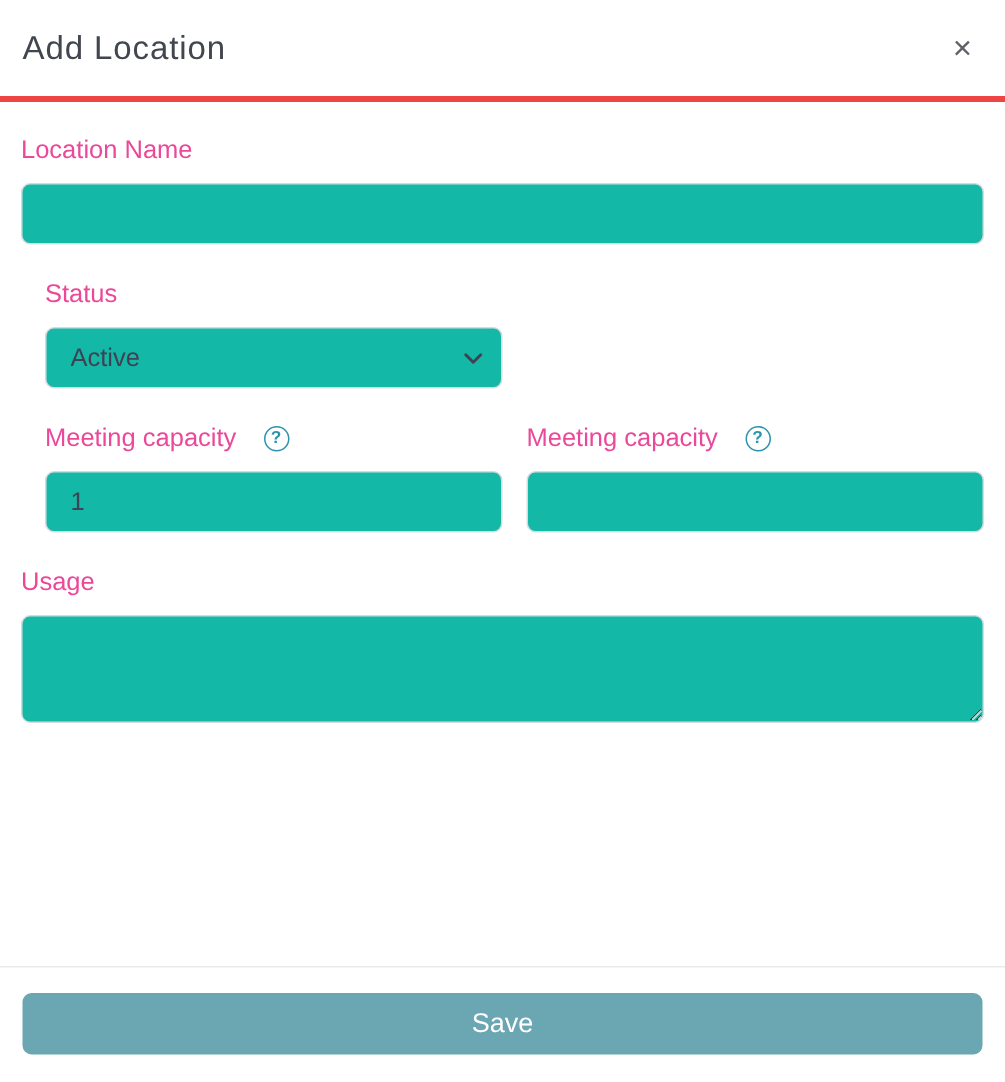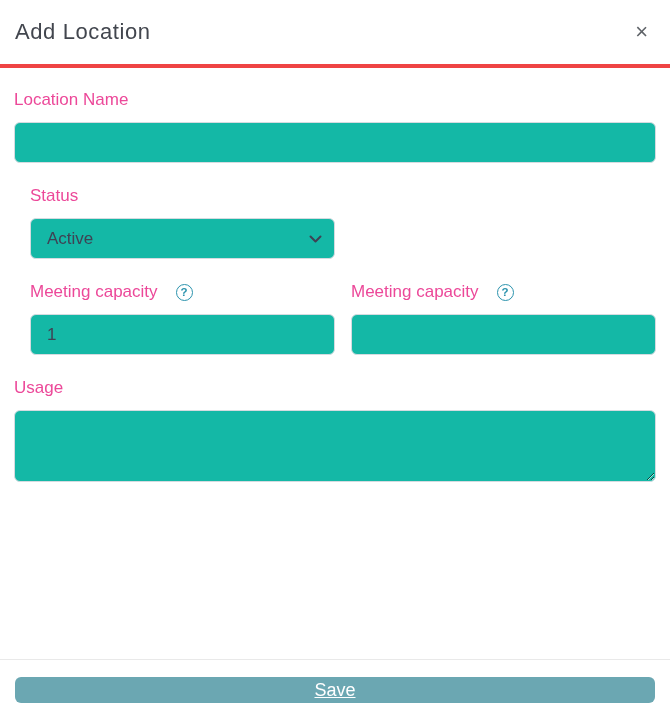--- a/index.html
+++ b/index.html
@@ -117,29 +117,28 @@
     resize: vertical;
     padding-top: 8px;
   }
   
   .modal-footer {
     border-top: 1px solid #e9e9e9;
     padding: 17px 15px 18px 15px;
   }
   .save-btn {
     width: 100%;
-    height: 26px;
+    height: 41px;
     background: var(--accent, #6ba7b2);
     color: #ffffff;
     border: none;
     border-radius: 6px;
     font-size: 18px;
     font-family: "Liberation Sans", "DejaVu Sans", sans-serif;
     cursor: pointer;
-    text-decoration: underline;
   }
 </style>
 </head>
 <body>
 
 <div class="modal">
 
   <div class="modal-header">
     <div class="modal-title">Add Location</div>
     <button class="close-btn">

